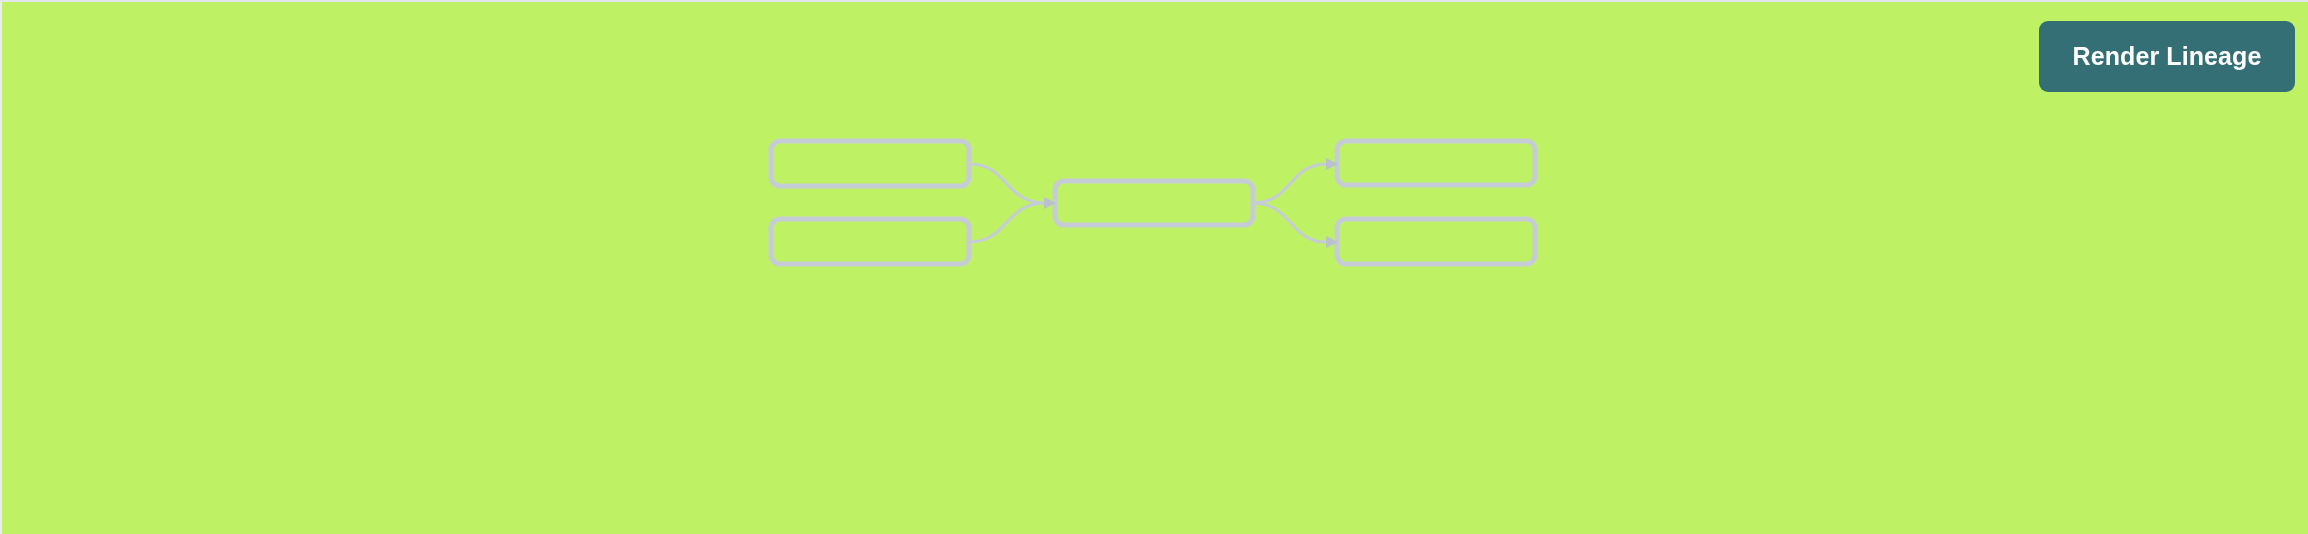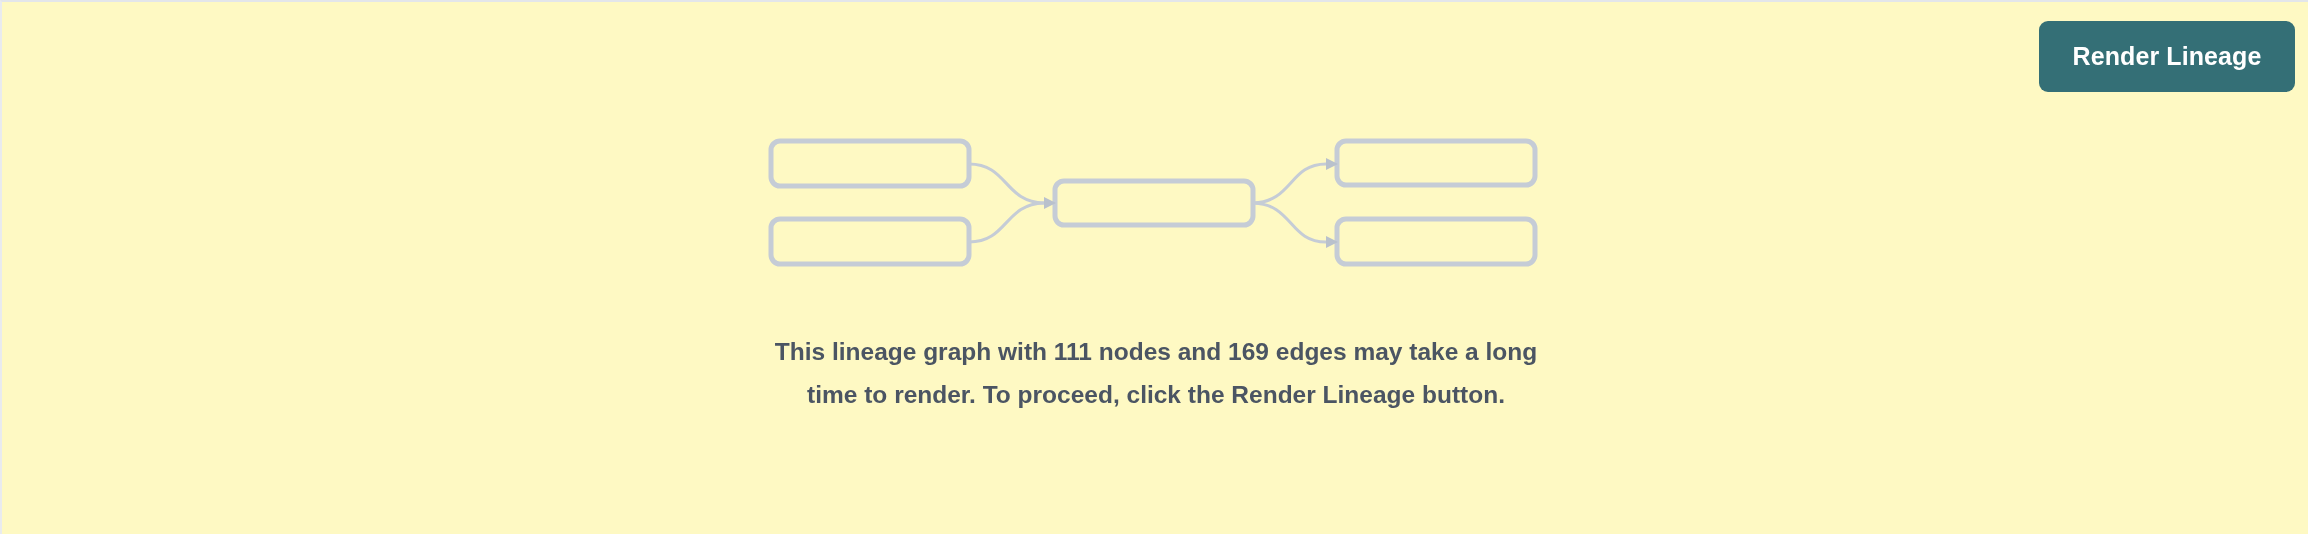--- a/index.html
+++ b/index.html
@@ -10,21 +10,21 @@
   }
   body {
     font-family: "Liberation Sans", sans-serif;
     -webkit-font-smoothing: antialiased;
   }
 
   .screen {
     position: relative;
     width: 2308px;
     height: 534px;
-    background: #fef9c3;
+    background: #bef264;
     overflow: hidden;
     box-sizing: border-box;
     border-top: 2px solid #e3e6ea;
     border-left: 2px solid #e9ebee;
   }
 
   
   .render-btn {
     position: absolute;
     left: 2037px;
@@ -123,16 +123,15 @@
       <path class="edge-path" d="M213 114 C 252 114, 248 76, 288 75"></path>
       <polygon class="edge-head" points="288,69 300,75 288,81"></polygon>
 
       <path class="edge-path" d="M497 75 C 537 74, 533 36, 570 36"></path>
       <polygon class="edge-head" points="570,30 582,36 570,42"></polygon>
 
       <path class="edge-path" d="M497 75 C 537 76, 533 114, 570 114"></path>
       <polygon class="edge-head" points="570,108 582,114 570,120"></polygon>
     </svg>
 
-    <p class="notice-text">This lineage graph with 111 nodes and 169 edges may take a long time to render. To proceed, click the Render Lineage button.</p>
 
   </div>
 </div>
 
 </body></html>

